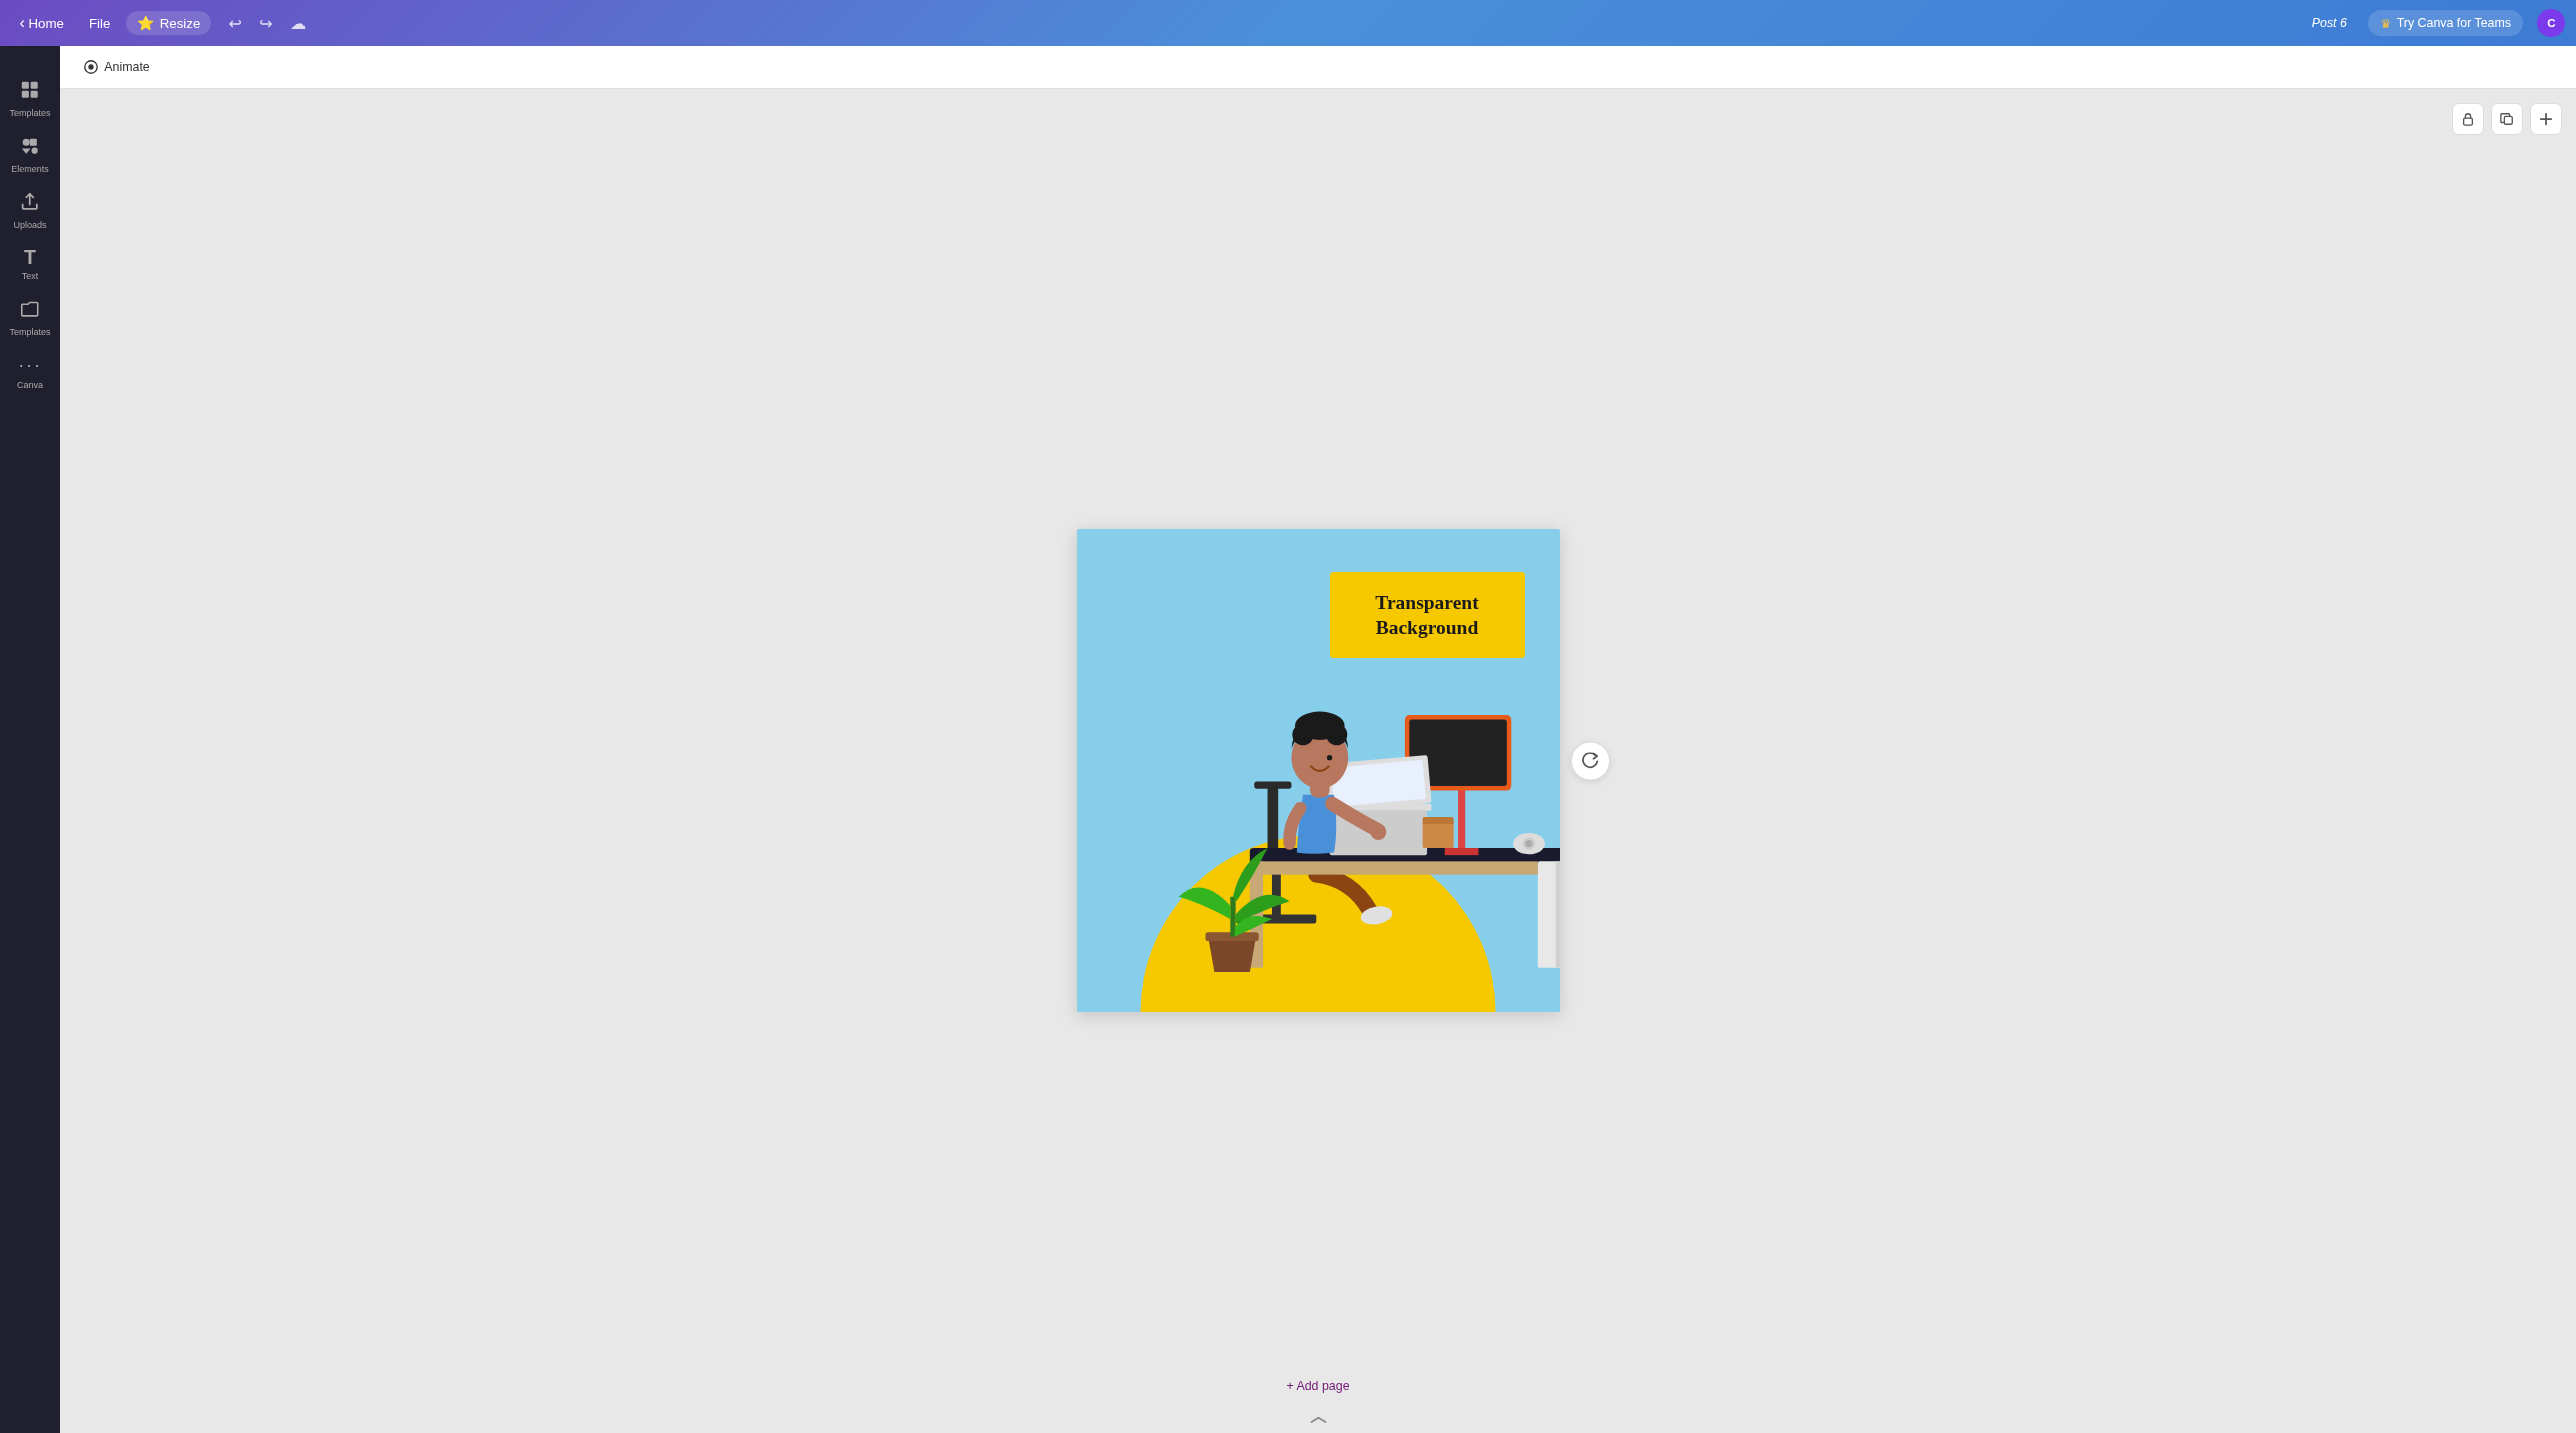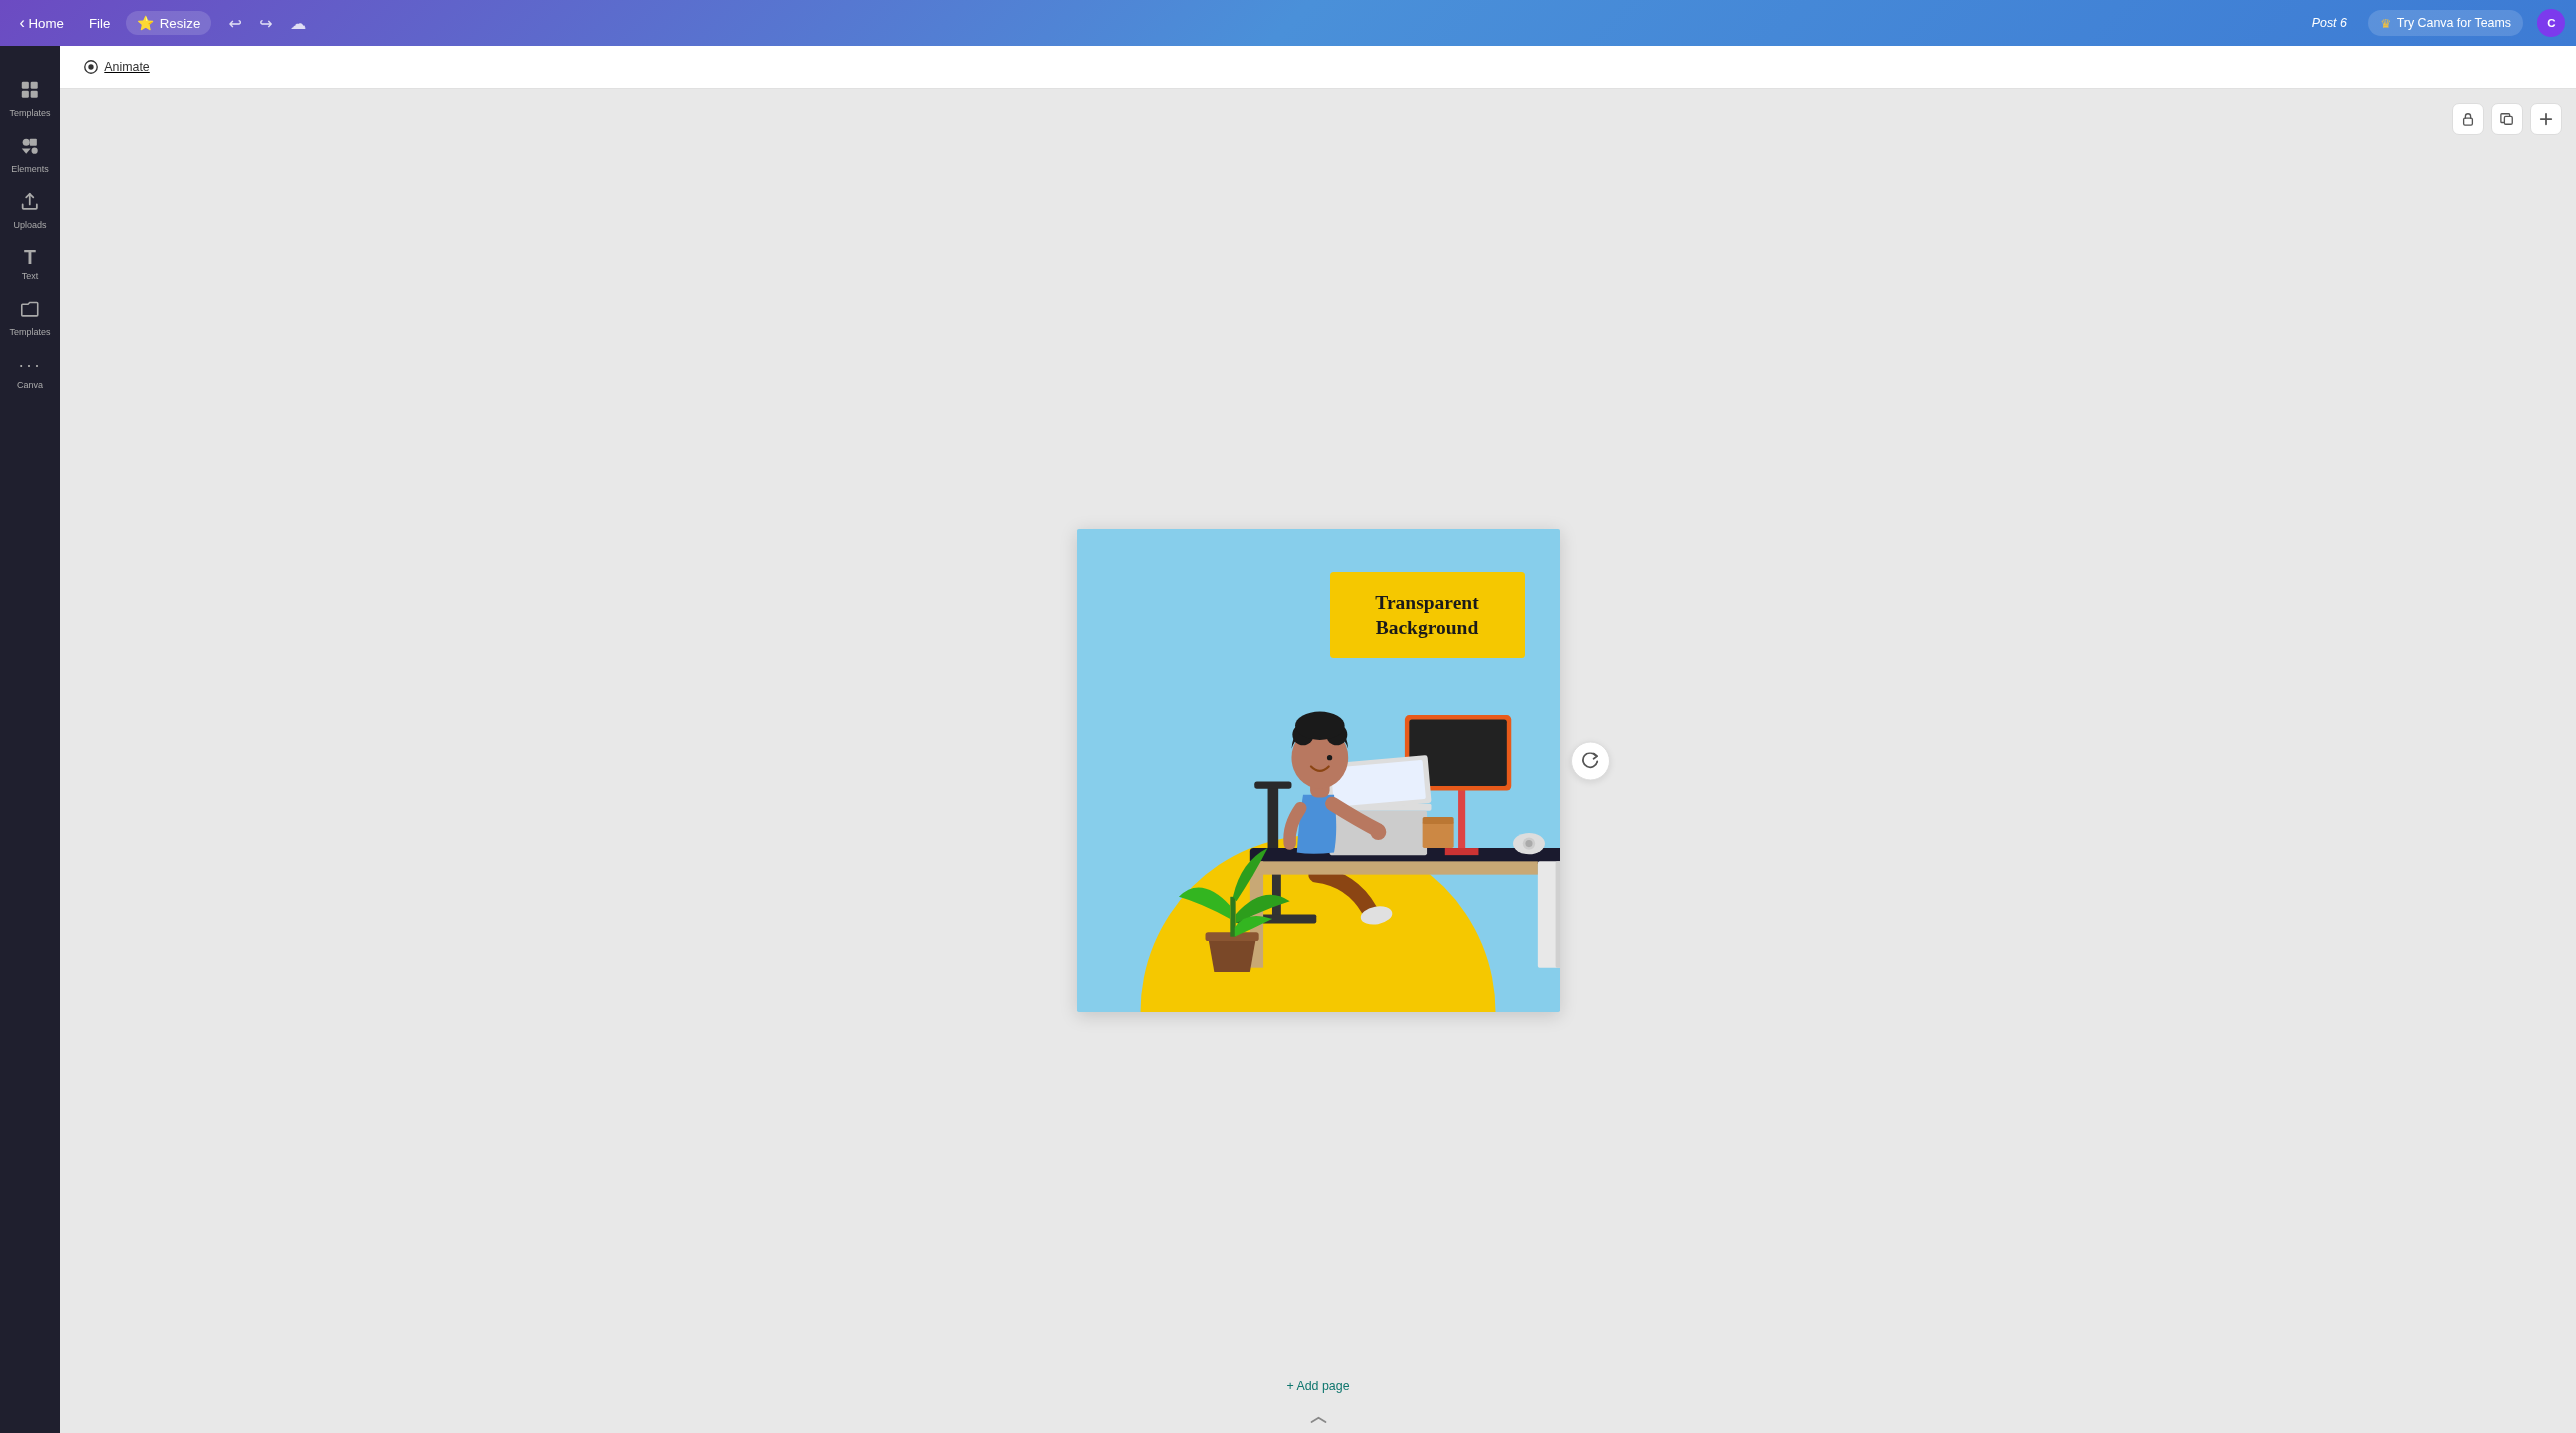--- a/index.html
+++ b/index.html
@@ -104,21 +104,20 @@
       cursor: pointer; padding: 3.5px 9px; border-radius: 5.3px;
       border: none; background: none;
     }
 
     
     .main-area {
       flex: 1;
       display: flex;
       flex-direction: column;
       overflow: hidden;
-      text-decoration: underline;
     }
     .canvas-container {
       flex: 1;
       background: #e8e8e8;
       display: flex;
       align-items: center;
       justify-content: center;
       position: relative;
       overflow: auto;
     }
@@ -202,21 +201,21 @@
     
     .add-page-area {
       display: flex;
       align-items: center;
       justify-content: center;
       padding: 14px;
     }
     .add-page-btn {
       background: none;
       border: none;
-      color: #0f766e;
+      color: #701a75;
       font-size: 12.4px;
       cursor: pointer;
       padding: 5.3px 10.6px;
       border-radius: 5.3px;
     }
 
     
     .bottom-chevron {
       display: flex; justify-content: center; padding: 3.5px;
       color: #888; cursor: pointer;

